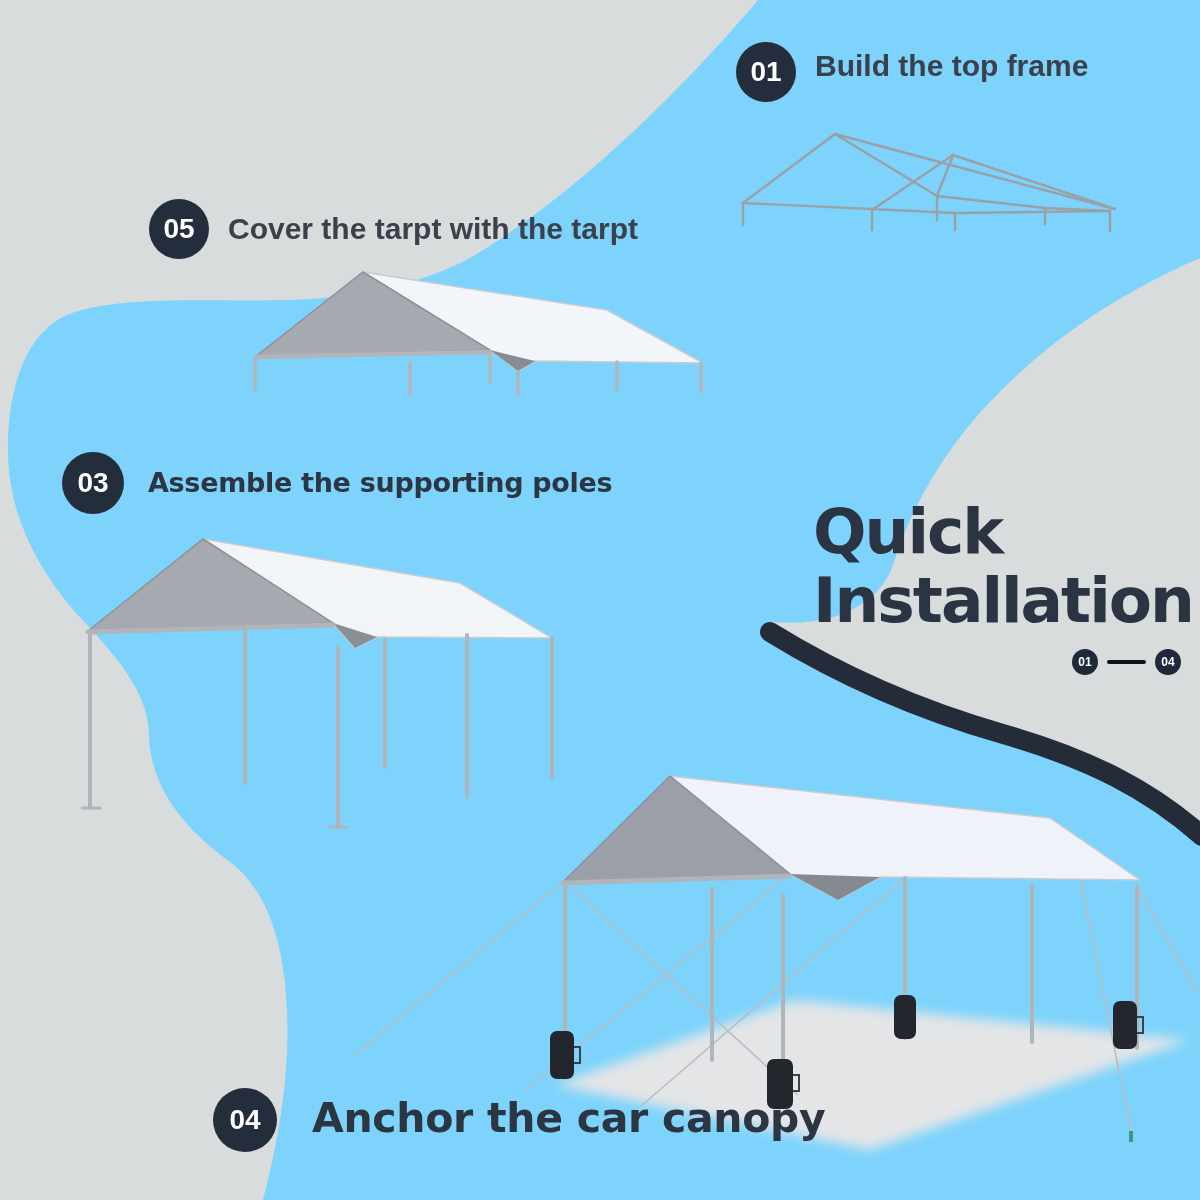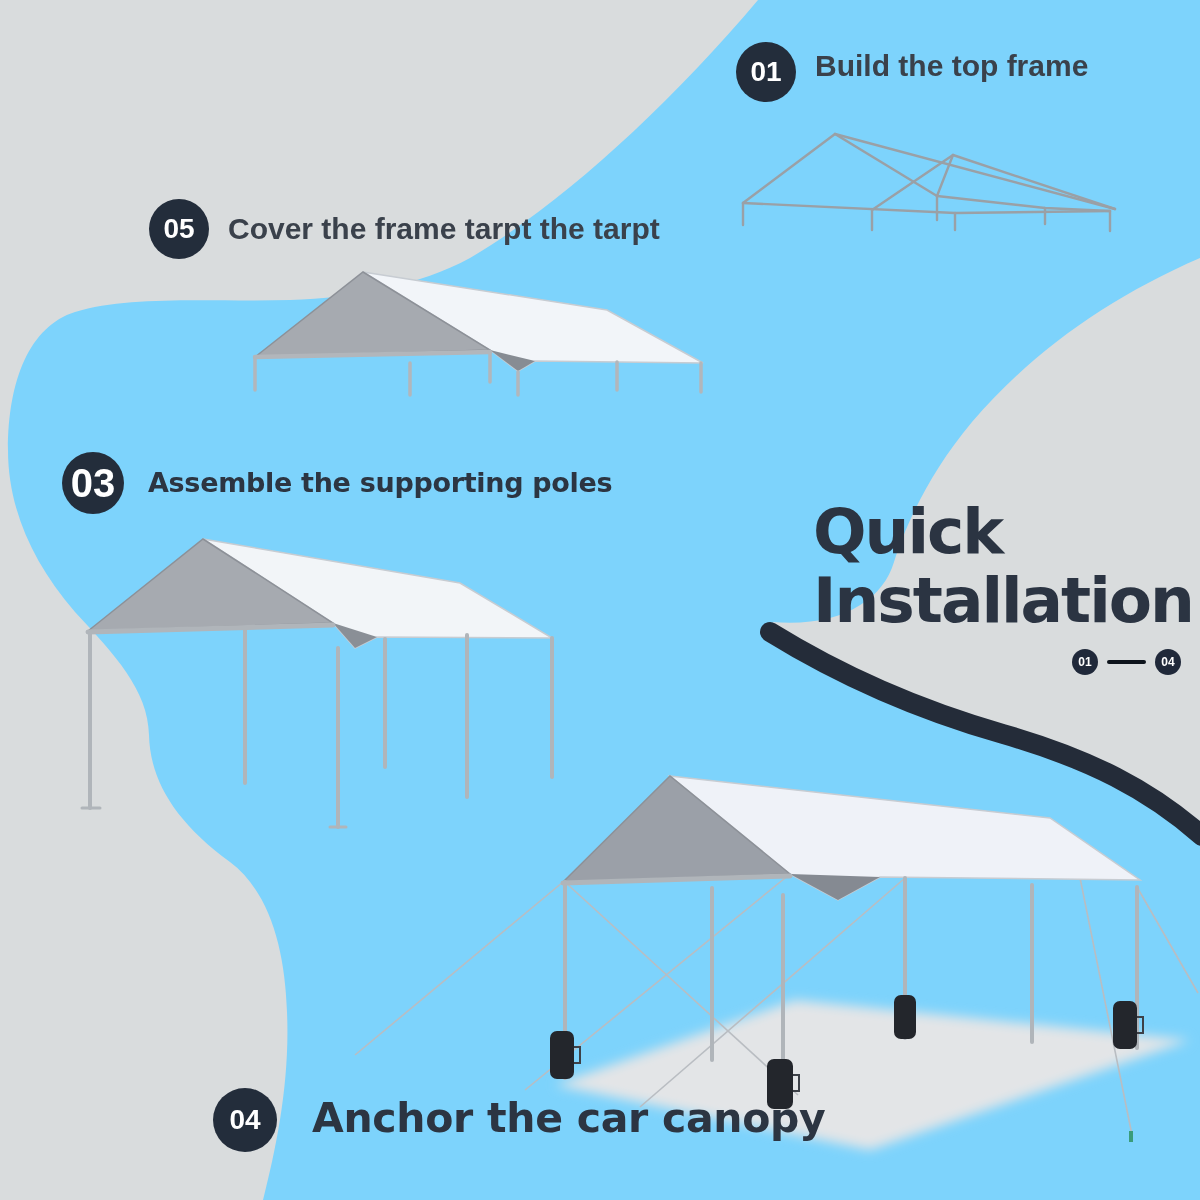--- a/index.html
+++ b/index.html
@@ -8,21 +8,21 @@
     background:#7dd3fc;font-family:"Liberation Sans",sans-serif;
   }
   .stage svg{position:absolute;display:block;}
   
   .badge{
     position:absolute;border-radius:50%;background:#232d3b;color:#ffffff;
     display:flex;align-items:center;justify-content:center;
     font-weight:700;font-family:"Liberation Sans",sans-serif;
   }
   .badge.b60{width:60px;height:60px;font-size:28px;}
-  .badge.b62{width:62px;height:62px;font-size:40px;}
+  .badge.b62{width:62px;height:62px;font-size:28px;}
   .badge.b64{width:64px;height:64px;font-size:28px;}
   
   .step-label{
     position:absolute;white-space:nowrap;color:#3a414b;
     font-weight:700;font-size:30px;line-height:36px;
     font-family:"Liberation Sans",sans-serif;
   }
   .step-label.heavy{
     font-family:"DejaVu Sans",sans-serif;color:#2c3542;
     font-size:27px;letter-spacing:-0.3px;
@@ -172,21 +172,21 @@
   </svg>
 
   <div class="badge b60" style="left:736px;top:42px;">
     <span>01</span>
   </div>
   <div class="step-label" style="left:815px;top:48px;">Build the top frame</div>
 
   <div class="badge b60" style="left:149px;top:199px;">
     <span>05</span>
   </div>
-  <div class="step-label" style="left:228px;top:211px;">Cover the frame tarpt the tarpt</div>
+  <div class="step-label" style="left:228px;top:211px;">Cover the tarpt with the tarpt</div>
 
   <div class="badge b62" style="left:62px;top:452px;">
     <span>03</span>
   </div>
   <div class="step-label heavy" style="left:148px;top:465px;">Assemble the supporting poles</div>
 
   <div class="badge b64" style="left:213px;top:1088px;">
     <span>04</span>
   </div>
   <div class="step-label heavy4" style="left:312px;top:1100px;">Anchor the car canopy</div>

